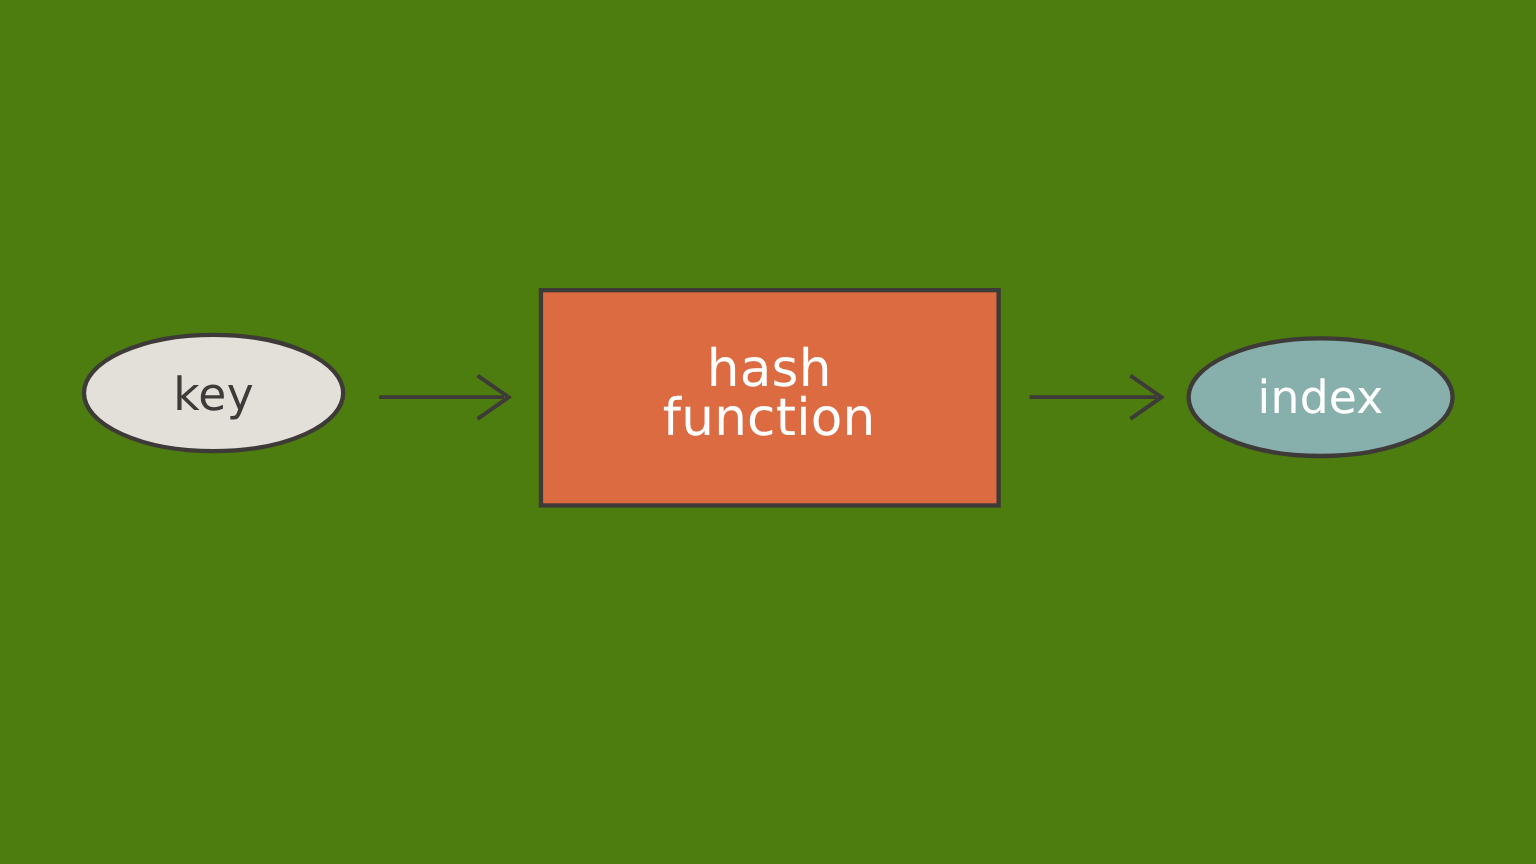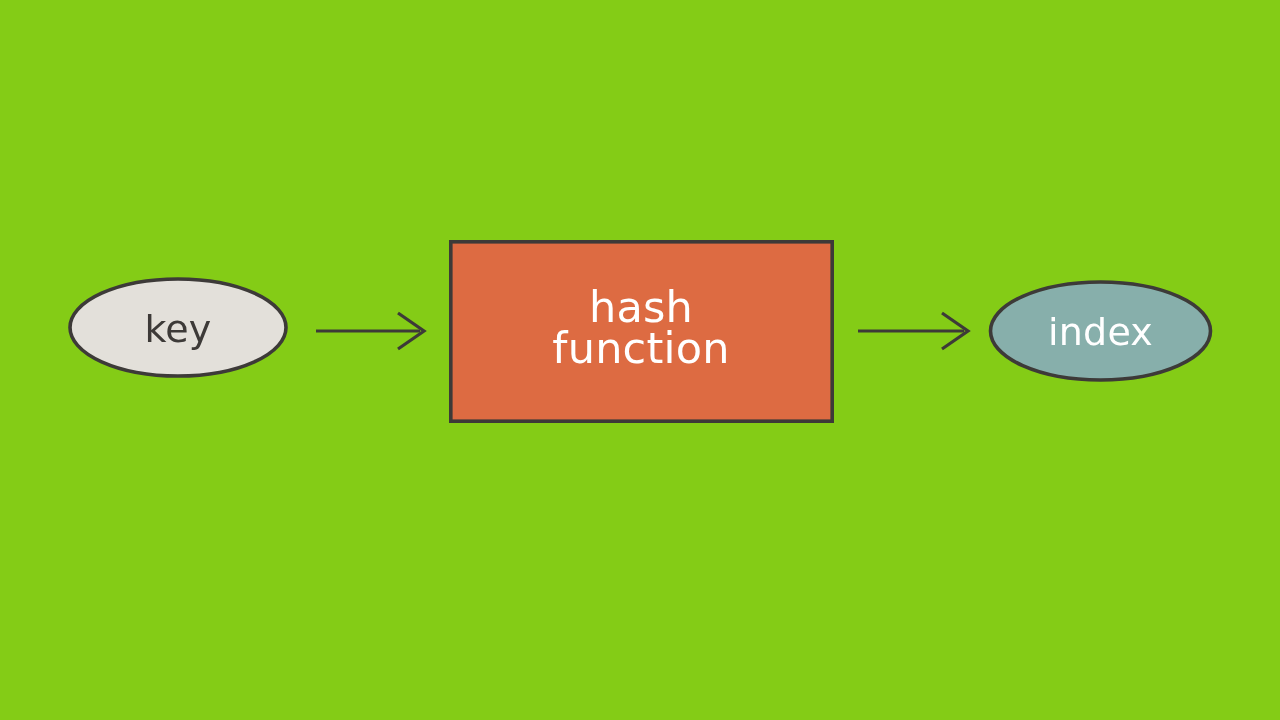--- a/index.html
+++ b/index.html
@@ -8,21 +8,21 @@
     padding: 0;
     background: #ffffff;
   }
   body {
     font-family: "DejaVu Sans", sans-serif;
   }
   #canvas {
     position: relative;
     width: 1280px;
     height: 720px;
-    background: #84cc16;
+    background: #4d7c0f;
     overflow: hidden;
   }
   #diagram-svg {
     position: absolute;
     left: 0;
     top: 0;
     width: 1280px;
     height: 720px;
   }
   .node-shape {

